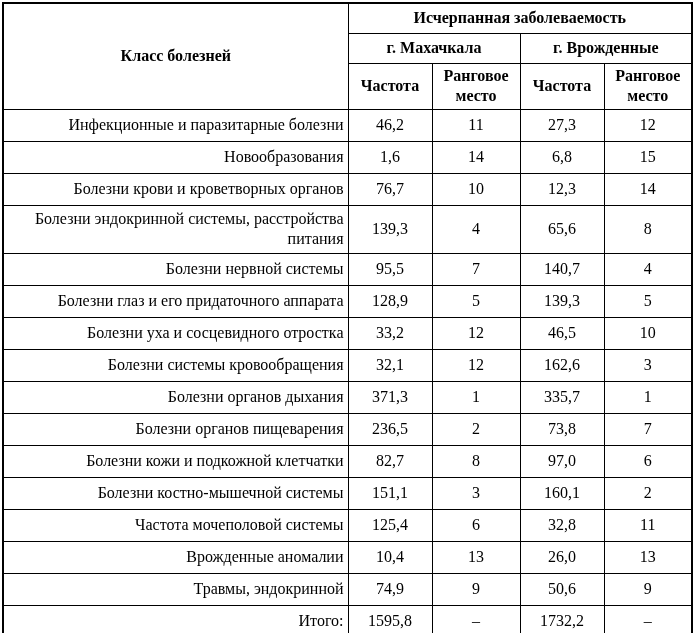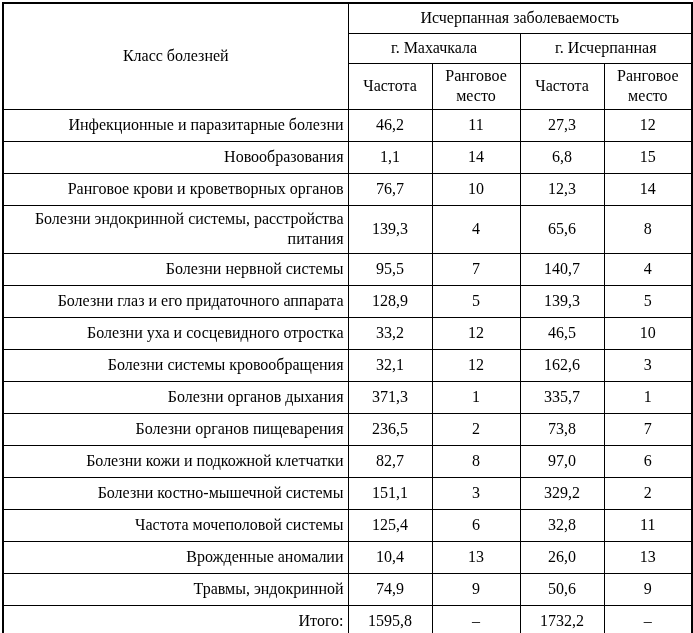--- a/index.html
+++ b/index.html
@@ -25,21 +25,21 @@
   table.morbidity th,
   table.morbidity td {
     border: 1px solid #000000;
     font-size: 16px;
     line-height: 1.25;
     padding: 2px 4px;
     vertical-align: middle;
     overflow: hidden;
   }
   table.morbidity th {
-    font-weight: normal;
+    font-weight: bold;
     text-align: center;
   }
   td.name {
     text-align: right;
     padding-left: 9px;
     padding-right: 6px;
   }
   td.num {
     text-align: center;
   }
@@ -61,46 +61,46 @@
       <col style="width:84px">
       <col style="width:88px">
     </colgroup>
     <thead>
       <tr class="h1">
         <th rowspan="3">Класс болезней</th>
         <th colspan="4">Исчерпанная заболеваемость</th>
       </tr>
       <tr class="h2">
         <th colspan="2">г. Махачкала</th>
-        <th colspan="2">г. Исчерпанная</th>
+        <th colspan="2">г. Врожденные</th>
       </tr>
       <tr class="h3">
         <th>Частота</th>
         <th>Ранговое место</th>
         <th>Частота</th>
         <th>Ранговое место</th>
       </tr>
     </thead>
     <tbody>
       <tr class="data">
         <td class="name">Инфекционные и паразитарные болезни</td>
         <td class="num">46,2</td>
         <td class="num">11</td>
         <td class="num">27,3</td>
         <td class="num">12</td>
       </tr>
       <tr class="data">
         <td class="name">Новообразования</td>
-        <td class="num">1,1</td>
+        <td class="num">1,6</td>
         <td class="num">14</td>
         <td class="num">6,8</td>
         <td class="num">15</td>
       </tr>
       <tr class="data">
-        <td class="name">Ранговое крови и кроветворных органов</td>
+        <td class="name">Болезни крови и кроветворных органов</td>
         <td class="num">76,7</td>
         <td class="num">10</td>
         <td class="num">12,3</td>
         <td class="num">14</td>
       </tr>
       <tr class="tall">
         <td class="name">Болезни эндокринной системы, расстройства питания</td>
         <td class="num">139,3</td>
         <td class="num">4</td>
         <td class="num">65,6</td>
@@ -152,21 +152,21 @@
         <td class="name">Болезни кожи и подкожной клетчатки</td>
         <td class="num">82,7</td>
         <td class="num">8</td>
         <td class="num">97,0</td>
         <td class="num">6</td>
       </tr>
       <tr class="data">
         <td class="name">Болезни костно-мышечной системы</td>
         <td class="num">151,1</td>
         <td class="num">3</td>
-        <td class="num">329,2</td>
+        <td class="num">160,1</td>
         <td class="num">2</td>
       </tr>
       <tr class="data">
         <td class="name">Частота мочеполовой системы</td>
         <td class="num">125,4</td>
         <td class="num">6</td>
         <td class="num">32,8</td>
         <td class="num">11</td>
       </tr>
       <tr class="data">

